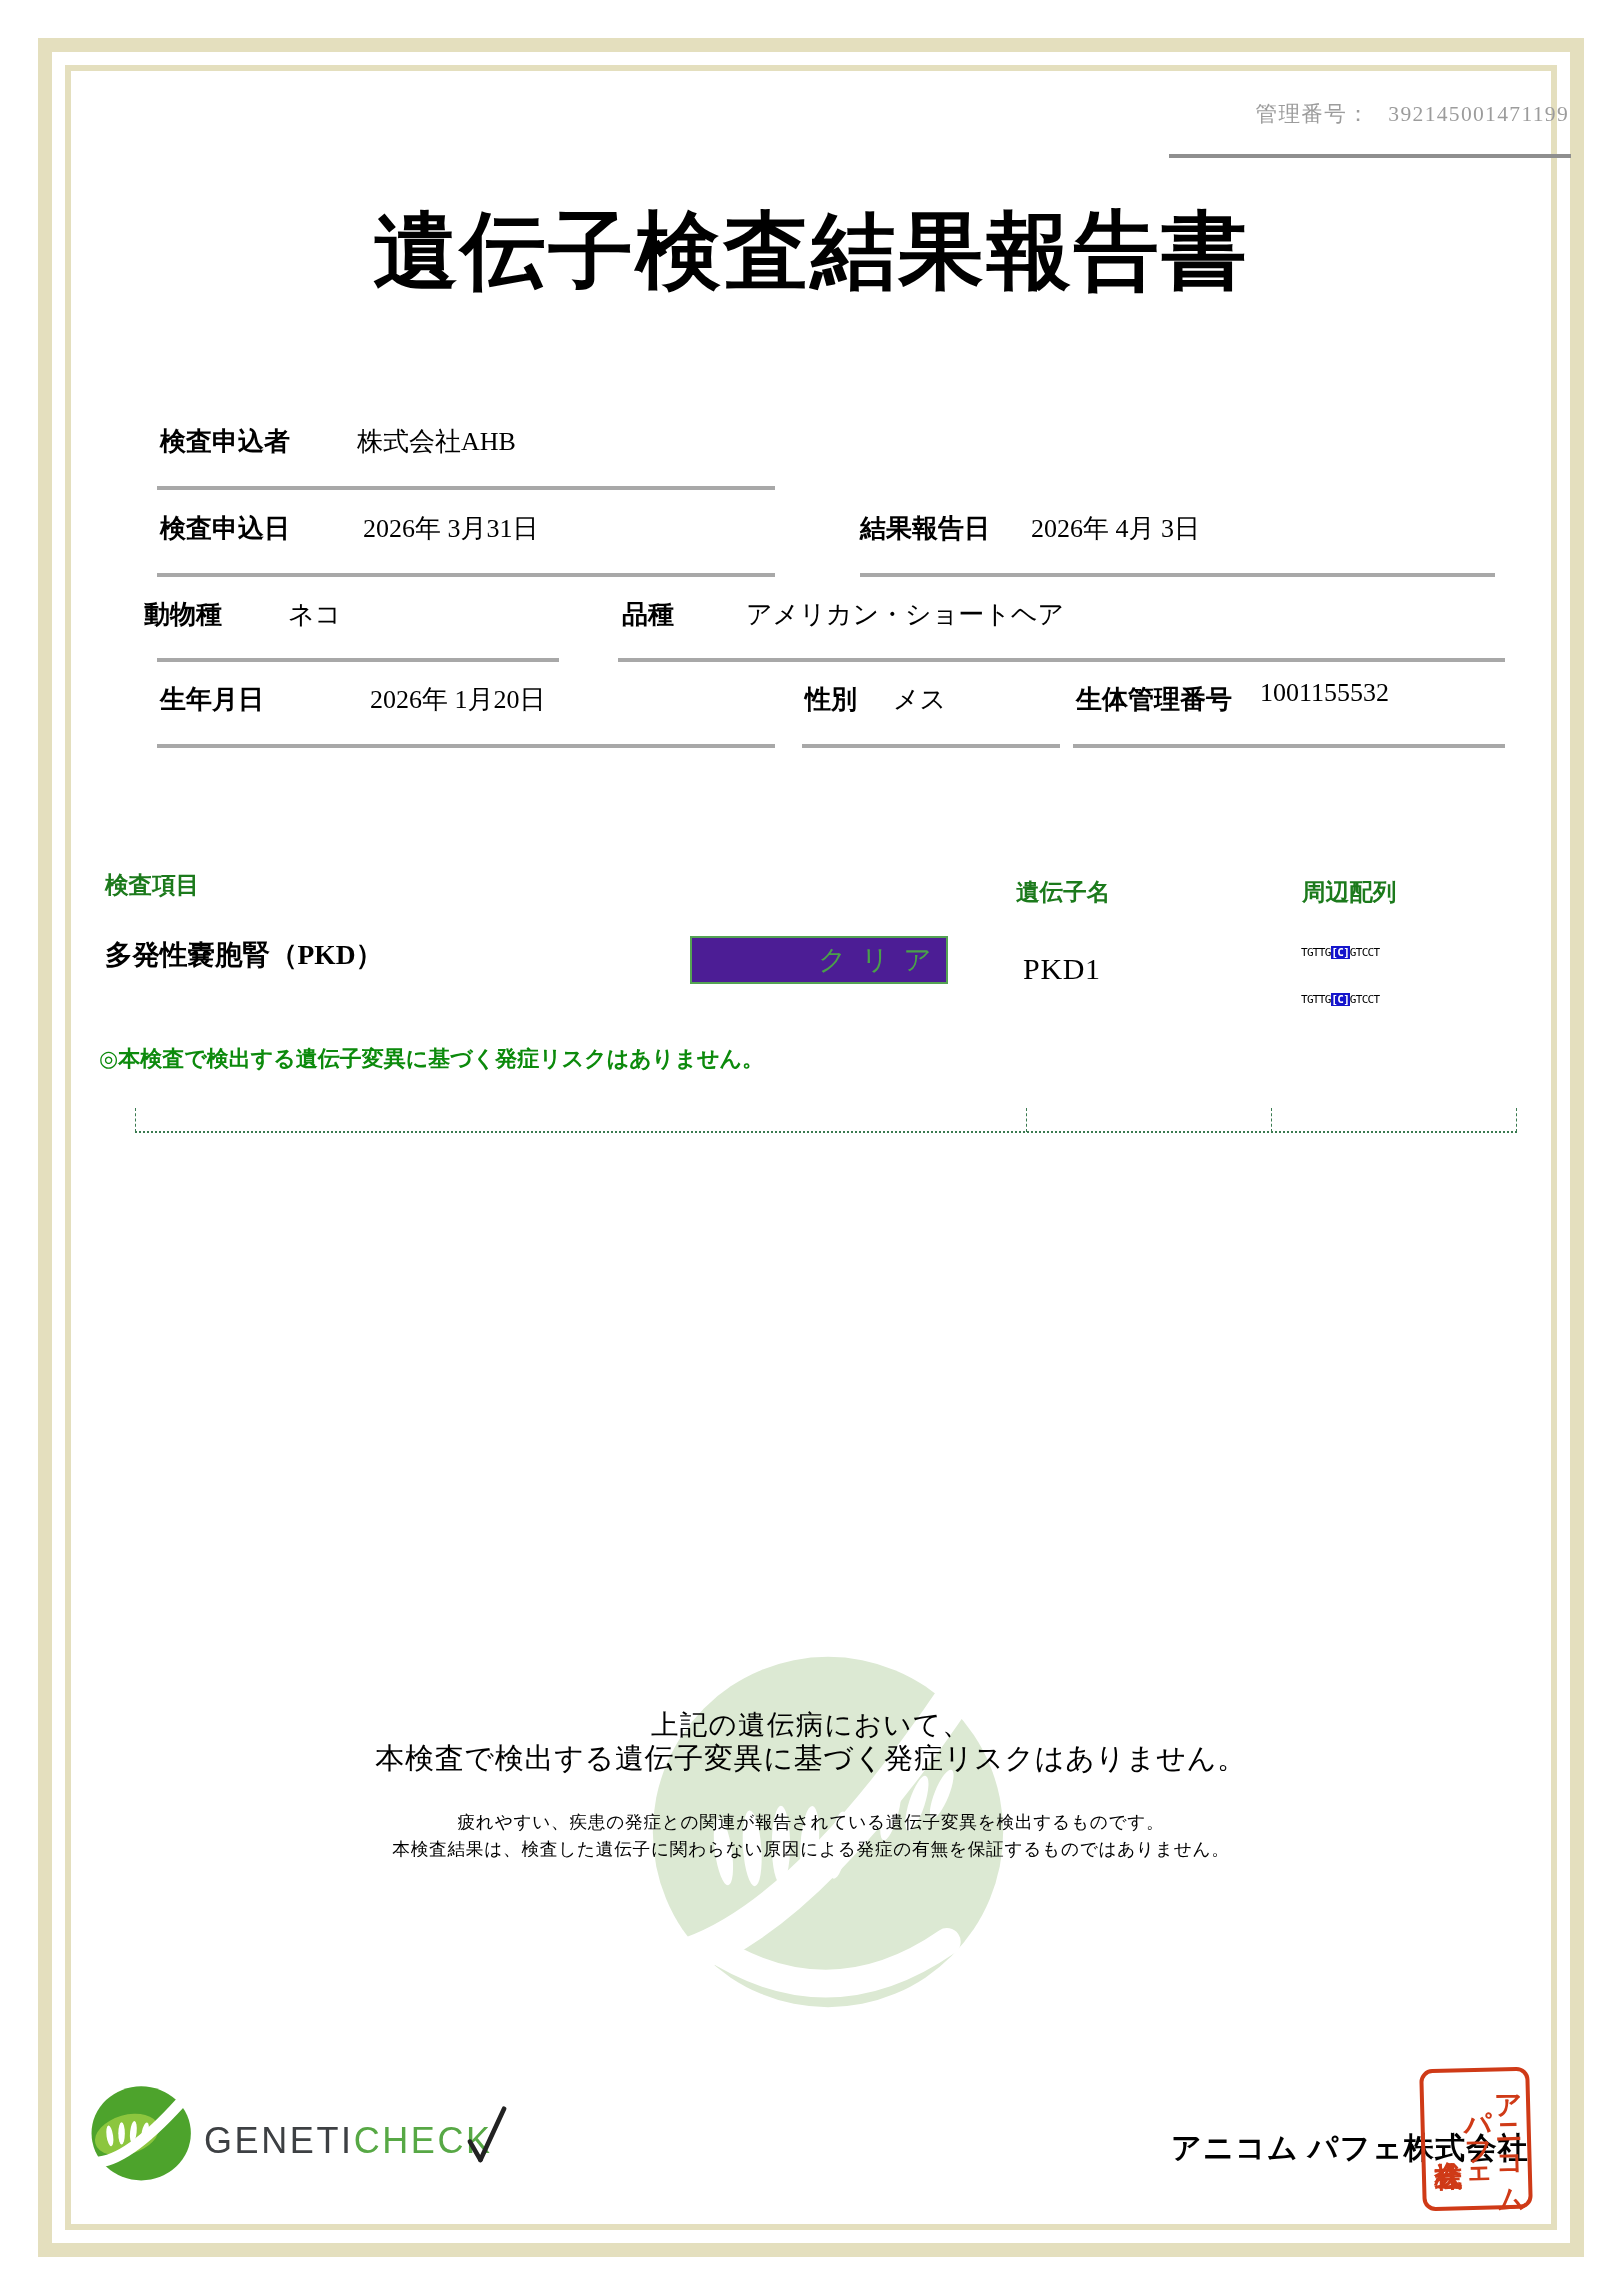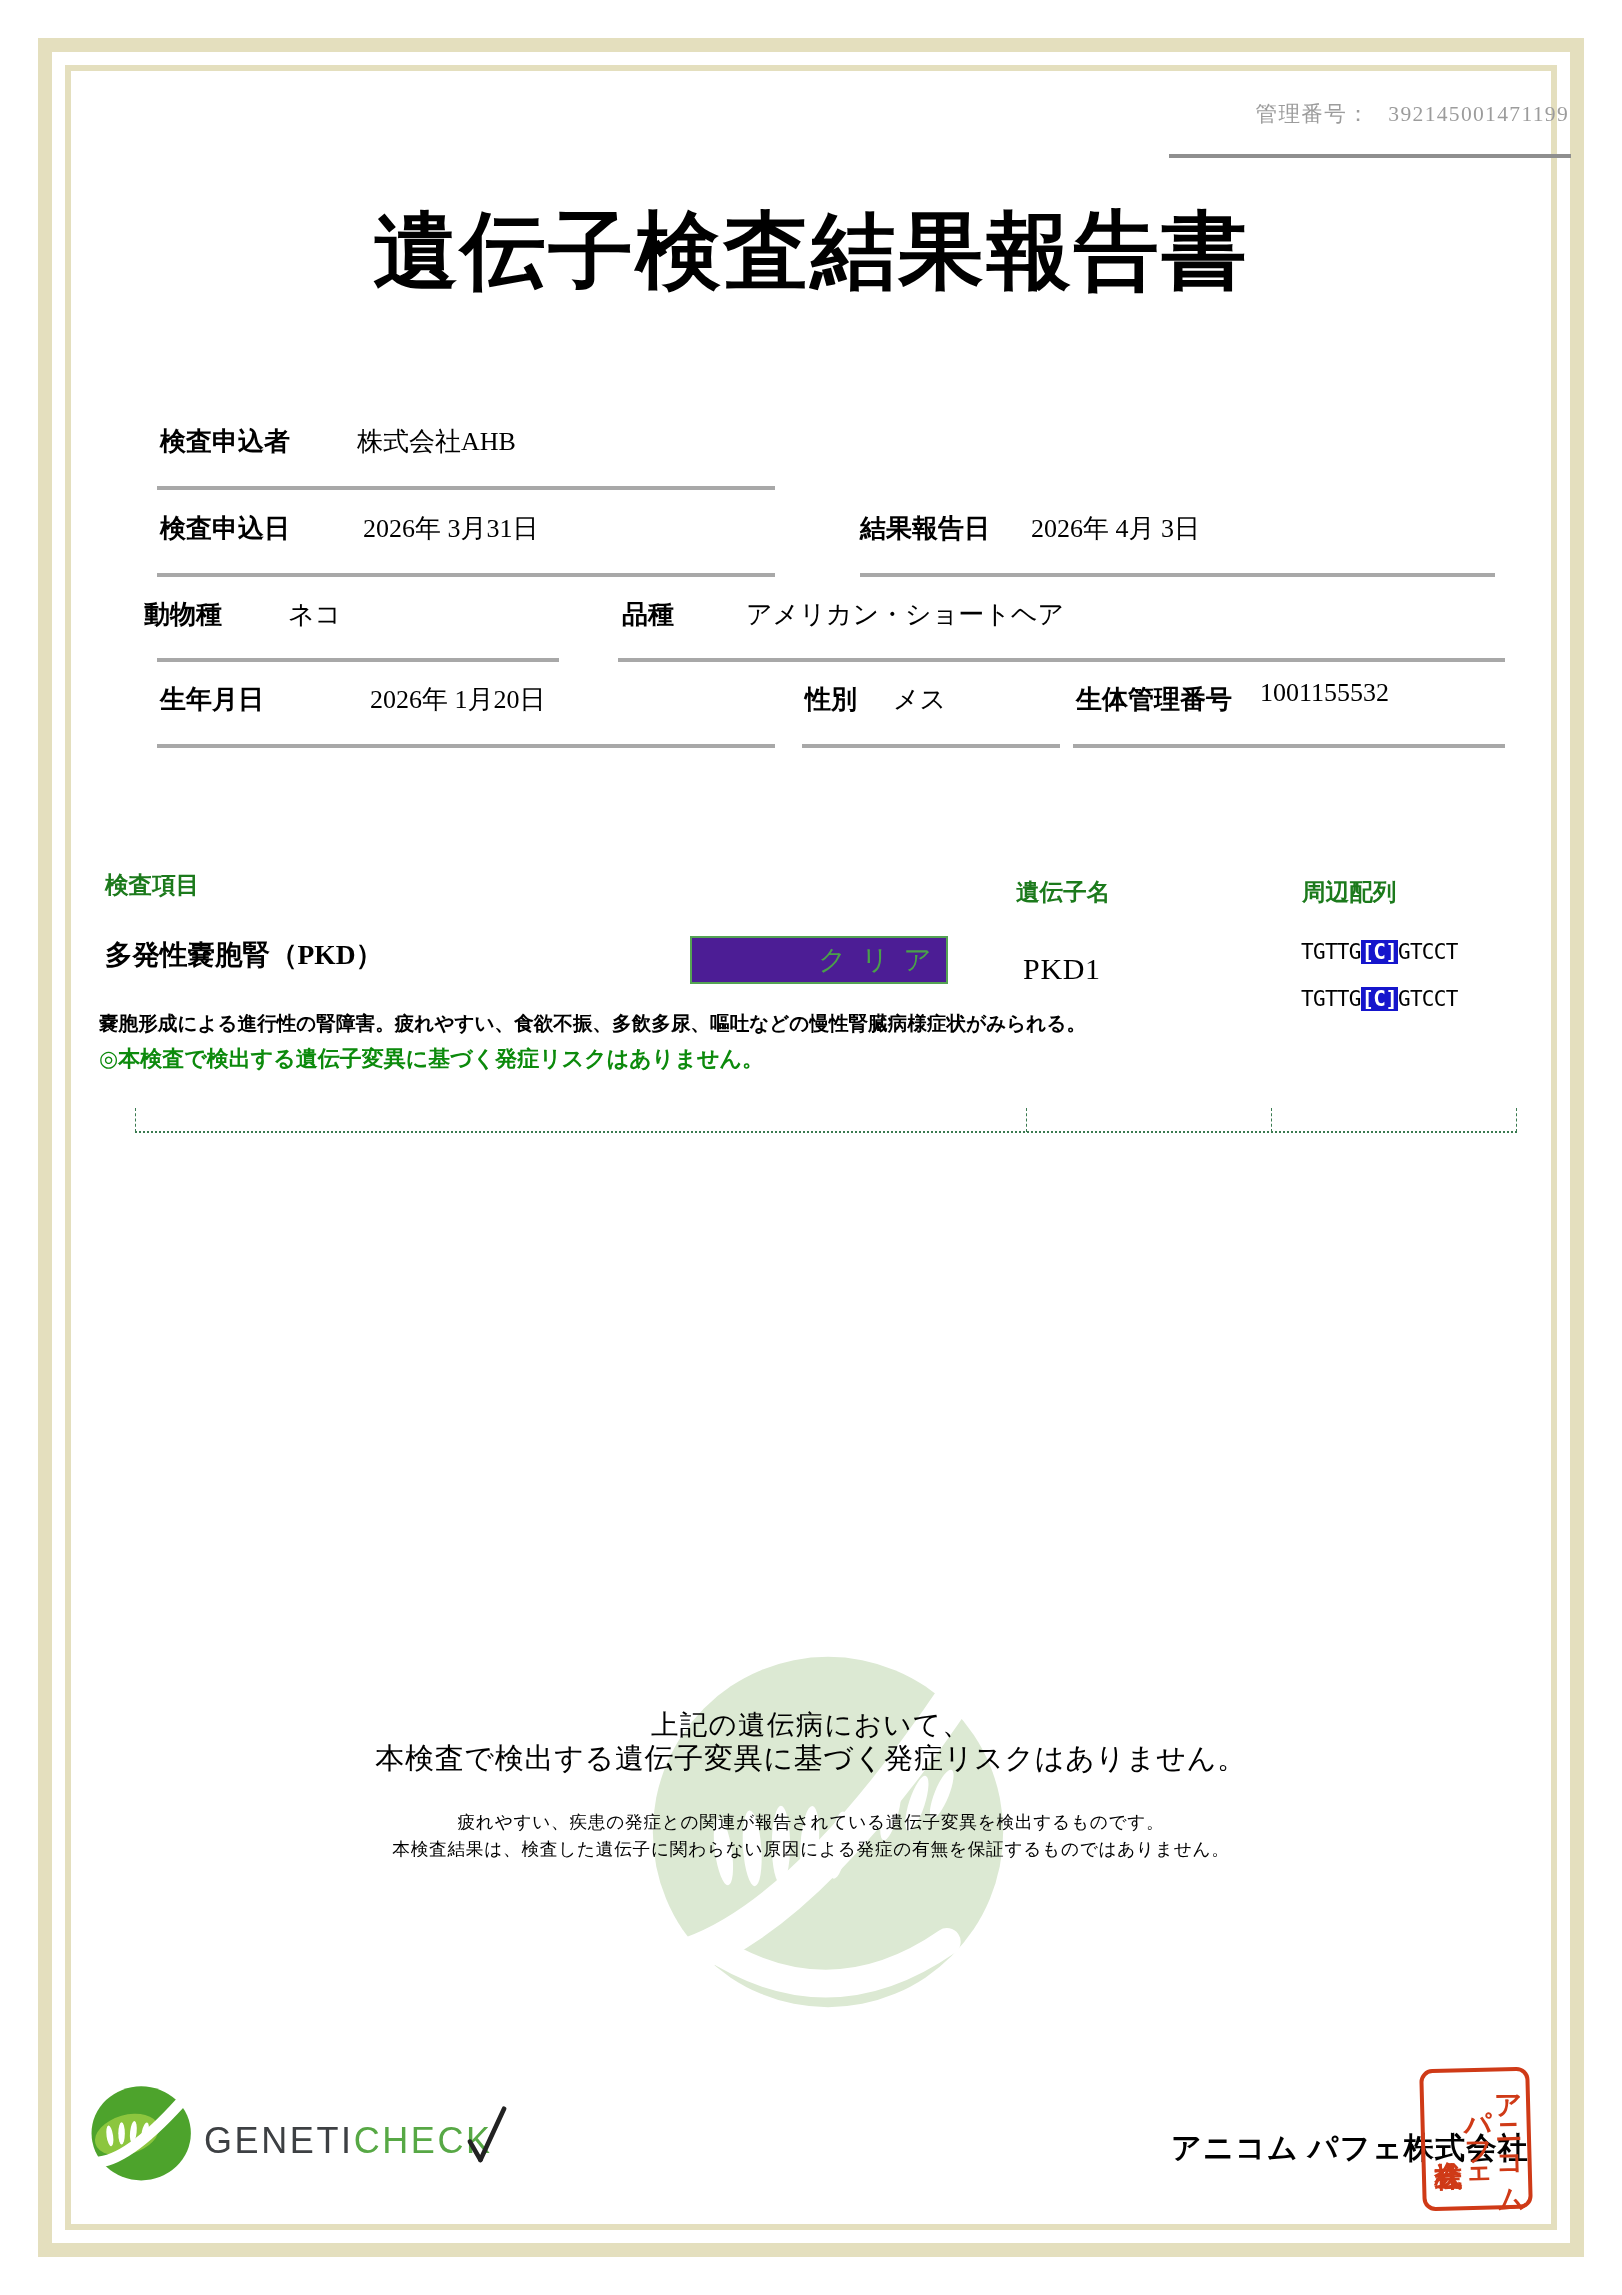--- a/index.html
+++ b/index.html
@@ -46,21 +46,21 @@
     border:2.6px solid #55a353;background:#4c1d95;
     display:flex;align-items:center;justify-content:flex-end;
   }
   .result-text{
     font-size:27.5px;color:#4aa04a;letter-spacing:14.4px;padding-left:14.4px;
   }
   .gene-name{position:absolute;left:1023px;top:952px;font-size:30px;letter-spacing:0.7px;}
   .seq{
     position:absolute;left:1301px;
     font-family:"DejaVu Sans Mono","Liberation Mono",monospace;
-    font-size:21px;letter-spacing:-0.7px;white-space:nowrap;
+    font-size:11px;letter-spacing:-0.7px;white-space:nowrap;margin-top:6px;
   }
   .seq .variant{background:#1515cc;color:#fff;font-weight:700;padding:0 0.7px;}
   
   .desc{position:absolute;left:99px;font-size:19.6px;font-weight:600;white-space:nowrap;}
   .risk-note{position:absolute;left:99px;top:1044px;font-size:22px;font-weight:700;color:#0c8a0c;white-space:nowrap;}
   
   .dash-h{position:absolute;left:135px;top:1131px;width:1382px;border-top:2px dotted #3a7a50;}
   .dash-v{position:absolute;top:1108px;height:23.6px;border-left:1.3px dashed #3a7a50;}
   
   .watermark{position:absolute;left:645px;top:1649px;width:366px;height:366px;z-index:0;}
@@ -149,21 +149,20 @@
   <div class="thead" style="left:1302px;top:876px;">周辺配列</div>
 
   <div class="item-name">多発性嚢胞腎（PKD）</div>
   <div class="result-box">
     <span class="result-text">クリア</span>
   </div>
   <div class="gene-name">PKD1</div>
   <div class="seq" style="top:940px;"><span>TGTTG</span><span class="variant">[C]</span><span>GTCCT</span></div>
   <div class="seq" style="top:987px;"><span>TGTTG</span><span class="variant">[C]</span><span>GTCCT</span></div>
 
-  <div class="desc" style="top:1010px;">嚢胞形成による進行性の腎障害。疲れやすい、食欲不振、多飲多尿、嘔吐などの慢性腎臓病様症状がみられる。</div>
   <div class="risk-note">◎本検査で検出する遺伝子変異に基づく発症リスクはありません。</div>
 
   <div class="dash-h"></div>
   <div class="dash-v" style="left:135px;"></div>
   <div class="dash-v" style="left:1026px;"></div>
   <div class="dash-v" style="left:1271px;"></div>
   <div class="dash-v" style="left:1516px;"></div>
 
   <div class="watermark">
     <svg width="366" height="366" viewBox="0 0 560 560">

